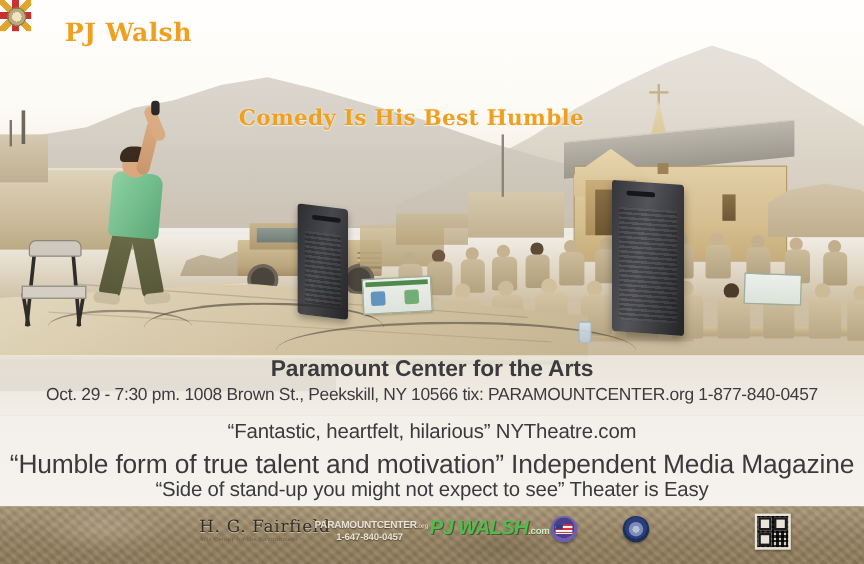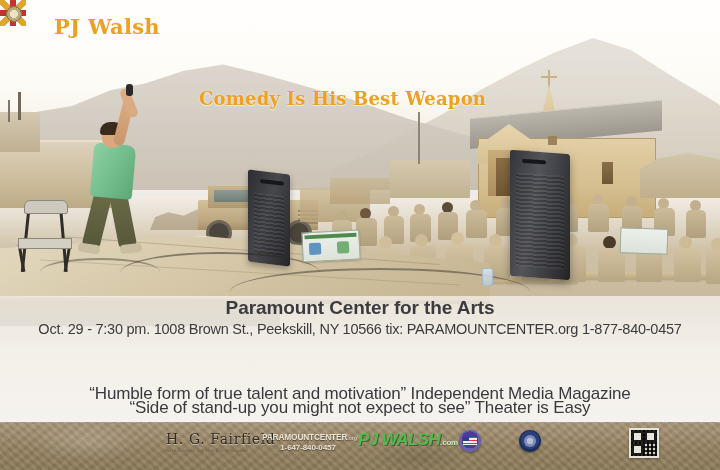--- a/index.html
+++ b/index.html
@@ -335,21 +335,21 @@
     font-family:"Liberation Sans",sans-serif;font-size:14.5px;
     color:#3b3b3f;letter-spacing:-.25px;
   }
 
   
   .quote{
     position:absolute;left:0;width:720px;text-align:center;
     font-family:"Liberation Sans",sans-serif;color:#3a3a3e;letter-spacing:-.15px;
   }
   .q1{top:350px;font-size:17px;}
-  .q2{top:384px;font-size:17px;}
+  .q2{top:374px;font-size:22px;}
   .q3{top:398px;font-size:17px;}
 
   
   .logo{position:absolute;}
 
   
   .pepsi{left:116px;top:427px;width:46px;height:38px;}
   .pepsi-ball{
     position:absolute;left:12px;top:0;width:24px;height:24px;border-radius:50%;
     background:linear-gradient(to bottom,#e32934 0 42%,#ffffff 42% 56%,#0a4d9c 56% 100%);
@@ -651,27 +651,28 @@
       <div class="promo-bar"></div>
       <div class="promo-mark pm1"></div>
       <div class="promo-mark pm2"></div>
     </div>
     <div class="promo-sign2"></div>
 
     <div class="photo-grade"></div>
   </div>
 
   <div class="t-pj">PJ Walsh</div>
-  <div class="t-tag">Comedy Is His Best Weapon</div>
+  <div class="t-tag">Comedy Is His Best Humble</div>
 
   <div class="band-venue"></div>
   <div class="venue-name">Paramount Center for the Arts</div>
   <div class="venue-info">Oct. 29 - 7:30 pm. 1008 Brown St., Peekskill, NY 10566 tix: PARAMOUNTCENTER.org 1-877-840-0457</div>
 
   <div class="band-quotes"></div>
+  <div class="quote q1">“Fantastic, heartfelt, hilarious” NYTheatre.com</div>
   <div class="quote q2">“Humble form of true talent and motivation” Independent Media Magazine</div>
   <div class="quote q3">“Side of stand-up you might not expect to see” Theater is Easy</div>
 
   <div class="band-sponsor"></div>
 
 
   <div class="logo hgf">
     <div class="hgf-main">H. G. Fairfield</div>
     <div class="hgf-sub">Arts Center for the Environment</div>
   </div>

